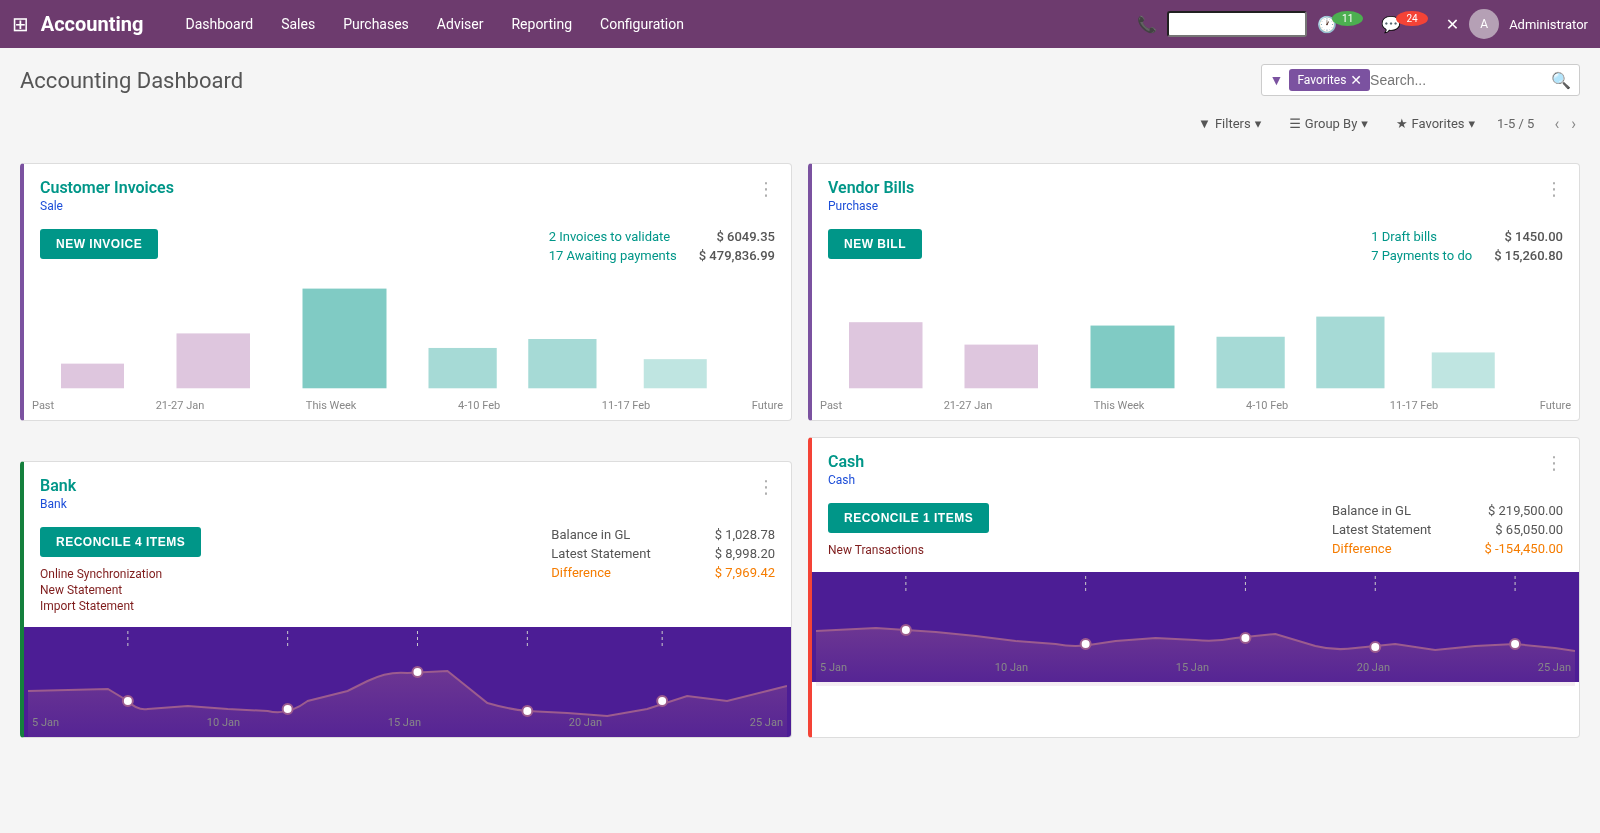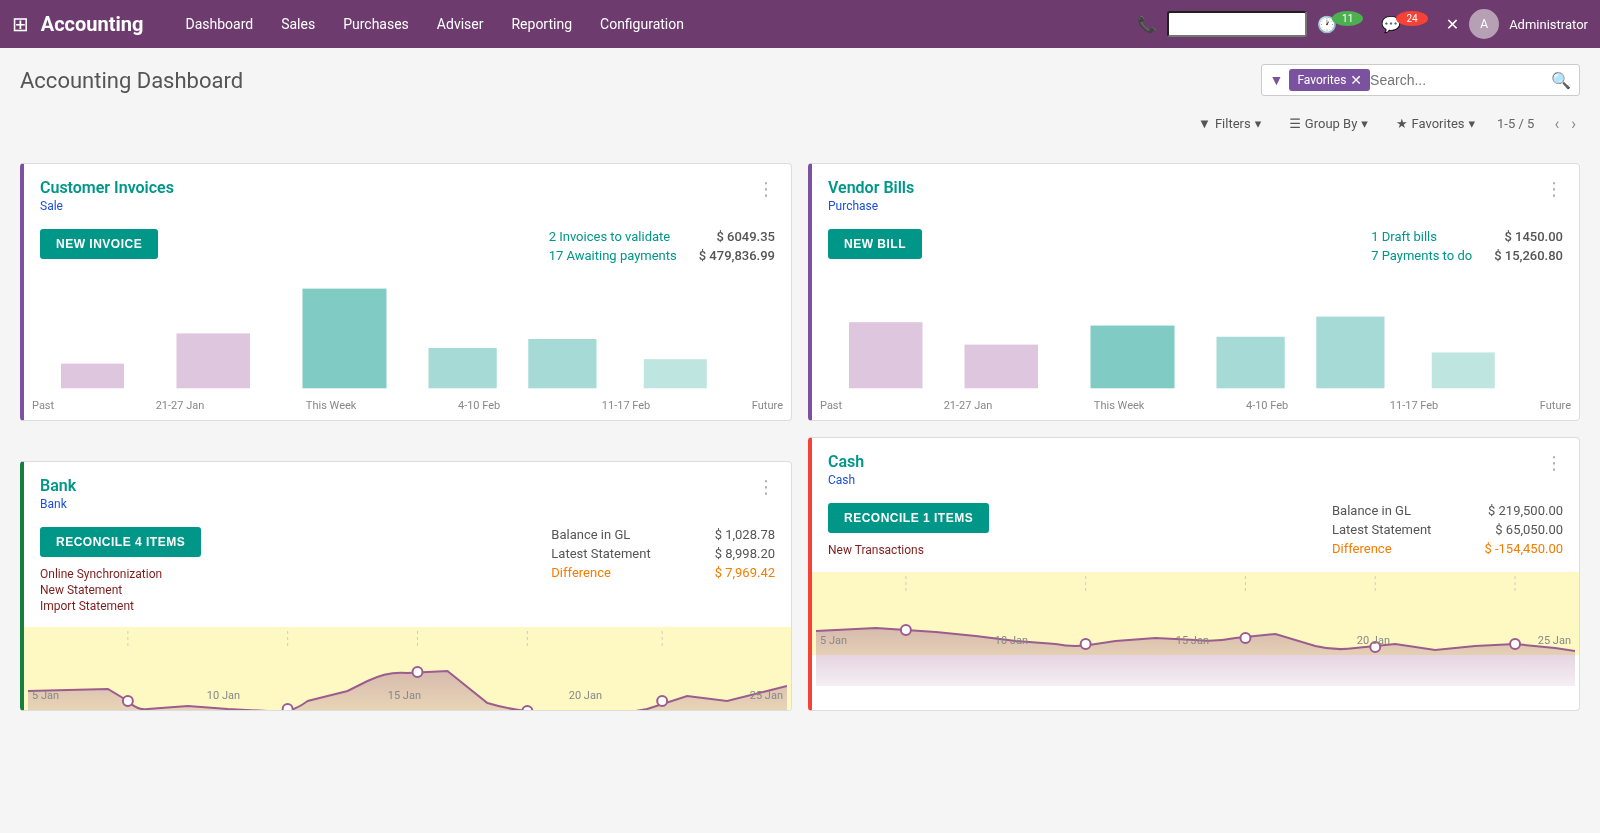--- a/index.html
+++ b/index.html
@@ -173,23 +173,23 @@
     .bar-chart-area {
       padding: 8px 16px 0;
       height: 120px;
       position: relative;
     }
     .bar-chart-svg { width: 100%; height: 100%; }
 
     
     .line-chart-area {
       padding: 4px;
-      height: 83px;
+      height: 110px;
       position: relative;
-      background: #fef9c3;
+      background: #4c1d95;
     }
 
     
     .card-links { margin-top: 10px; }
     .card-link { color: #7f1d1d; font-size: 12px; cursor: pointer; display: block; margin-bottom: 2px; }
 
     .bank-stats { margin-left: auto; }
     .bank-stat-row { display: flex; justify-content: space-between; gap: 64px; margin-bottom: 4px; }
     .bank-stat-label { color: #555; font-size: 13px; }
     .bank-stat-value { color: #555; font-size: 13px; }

